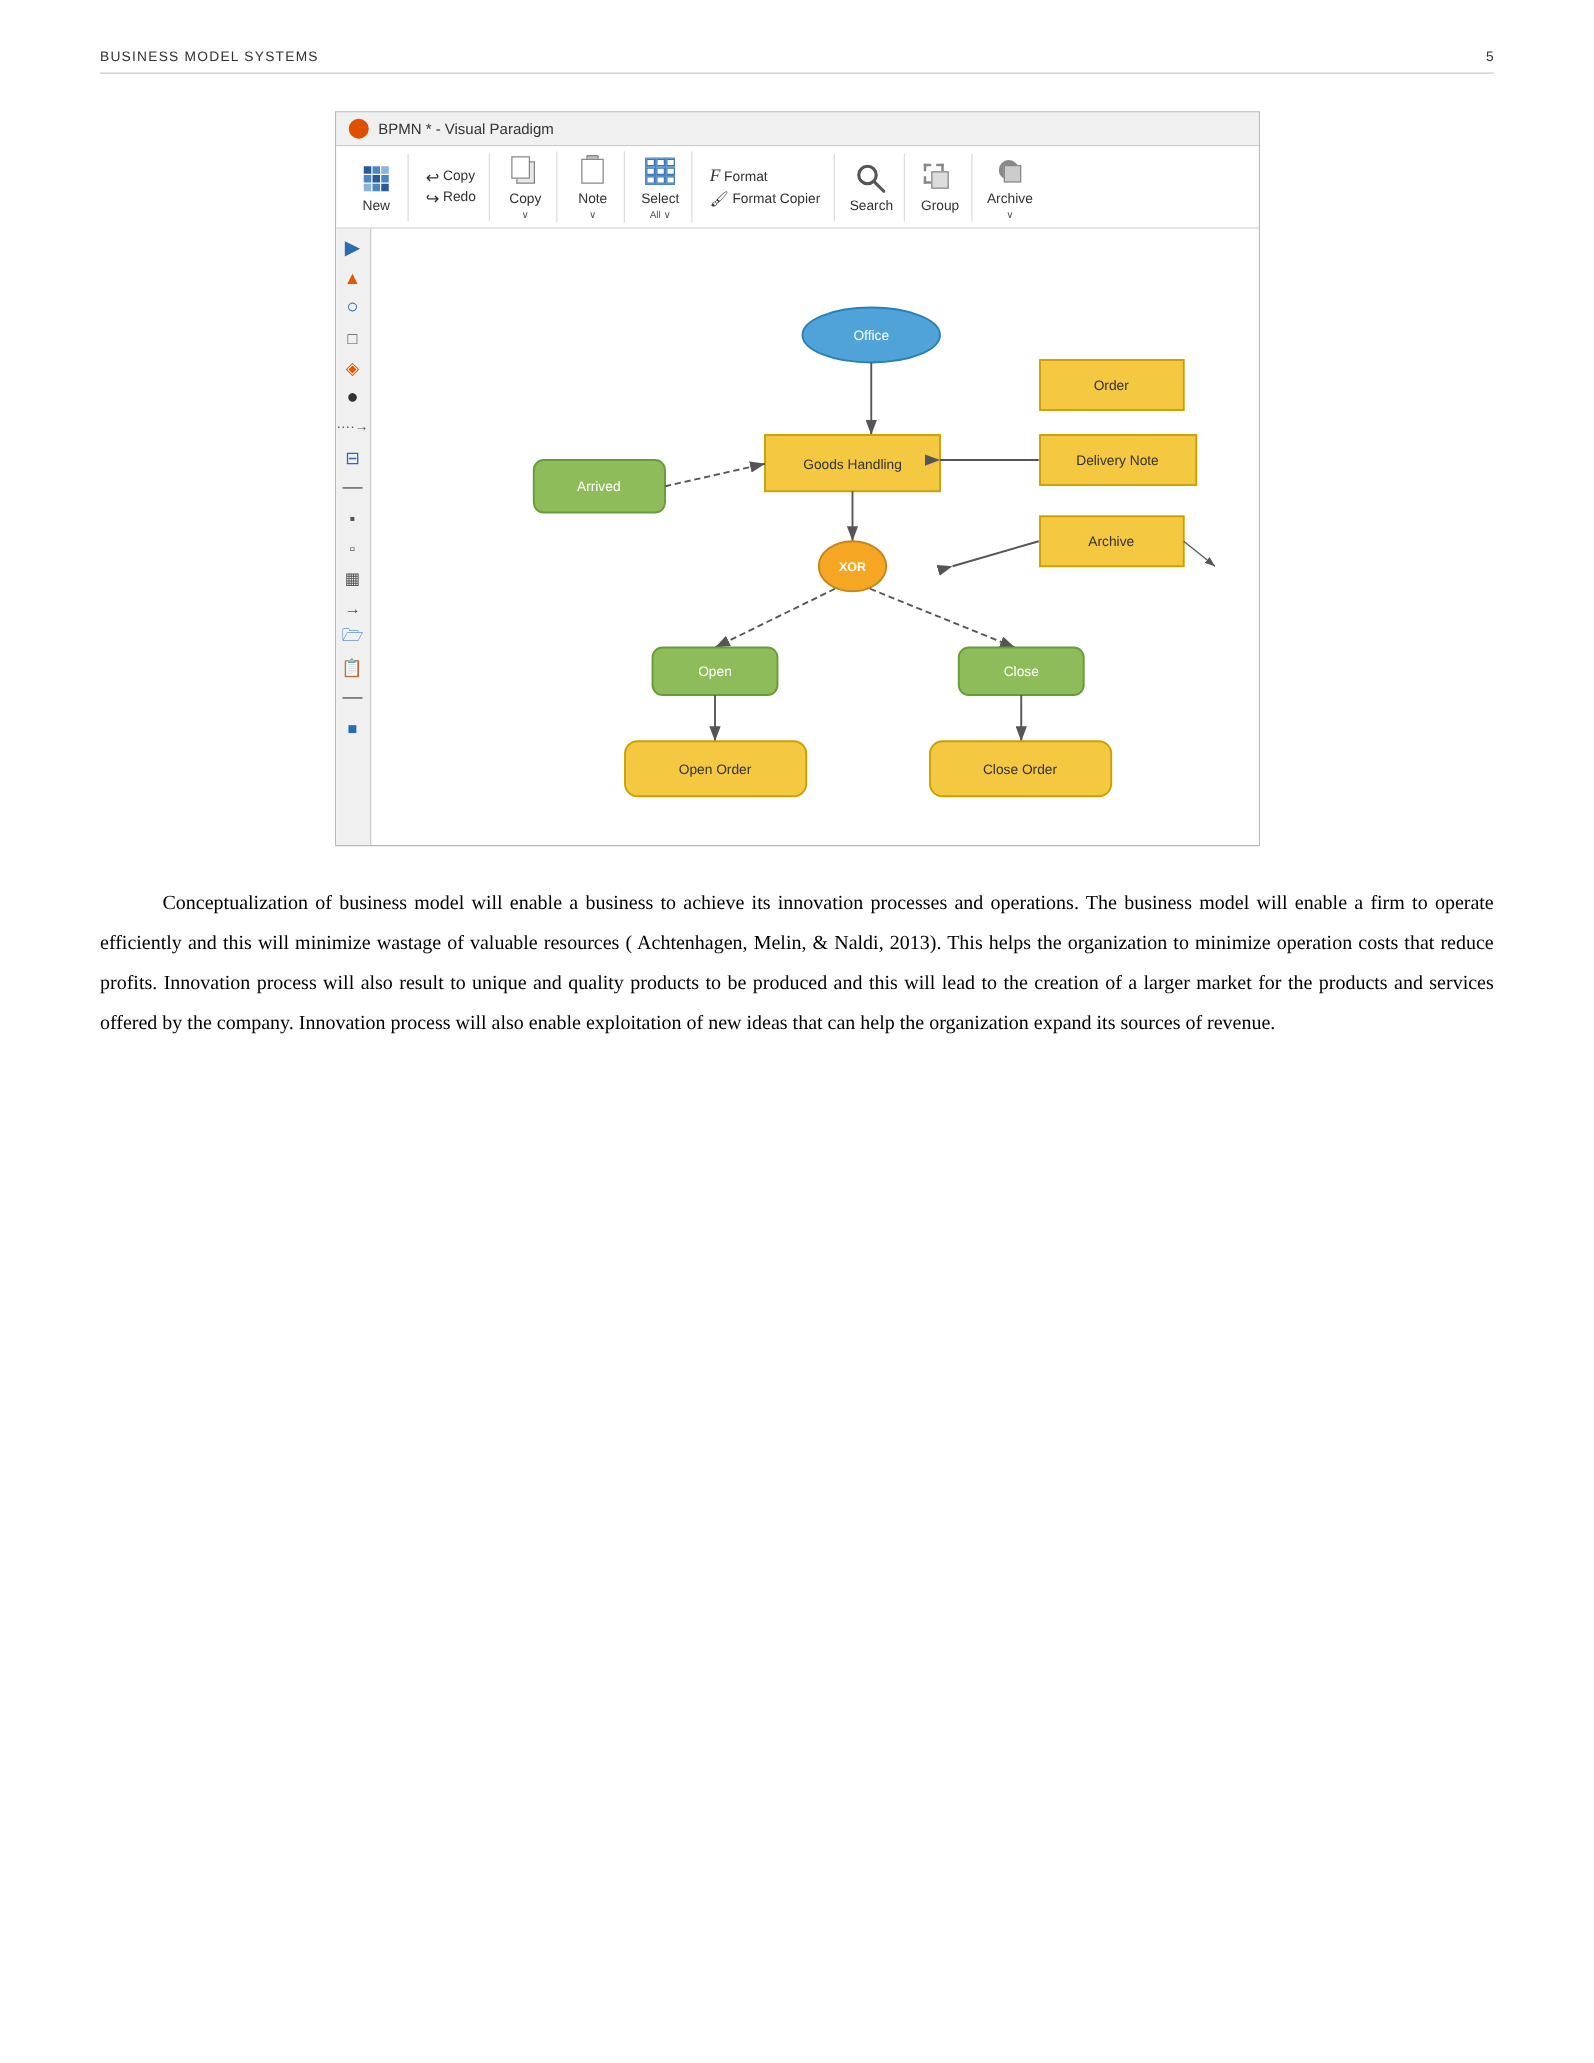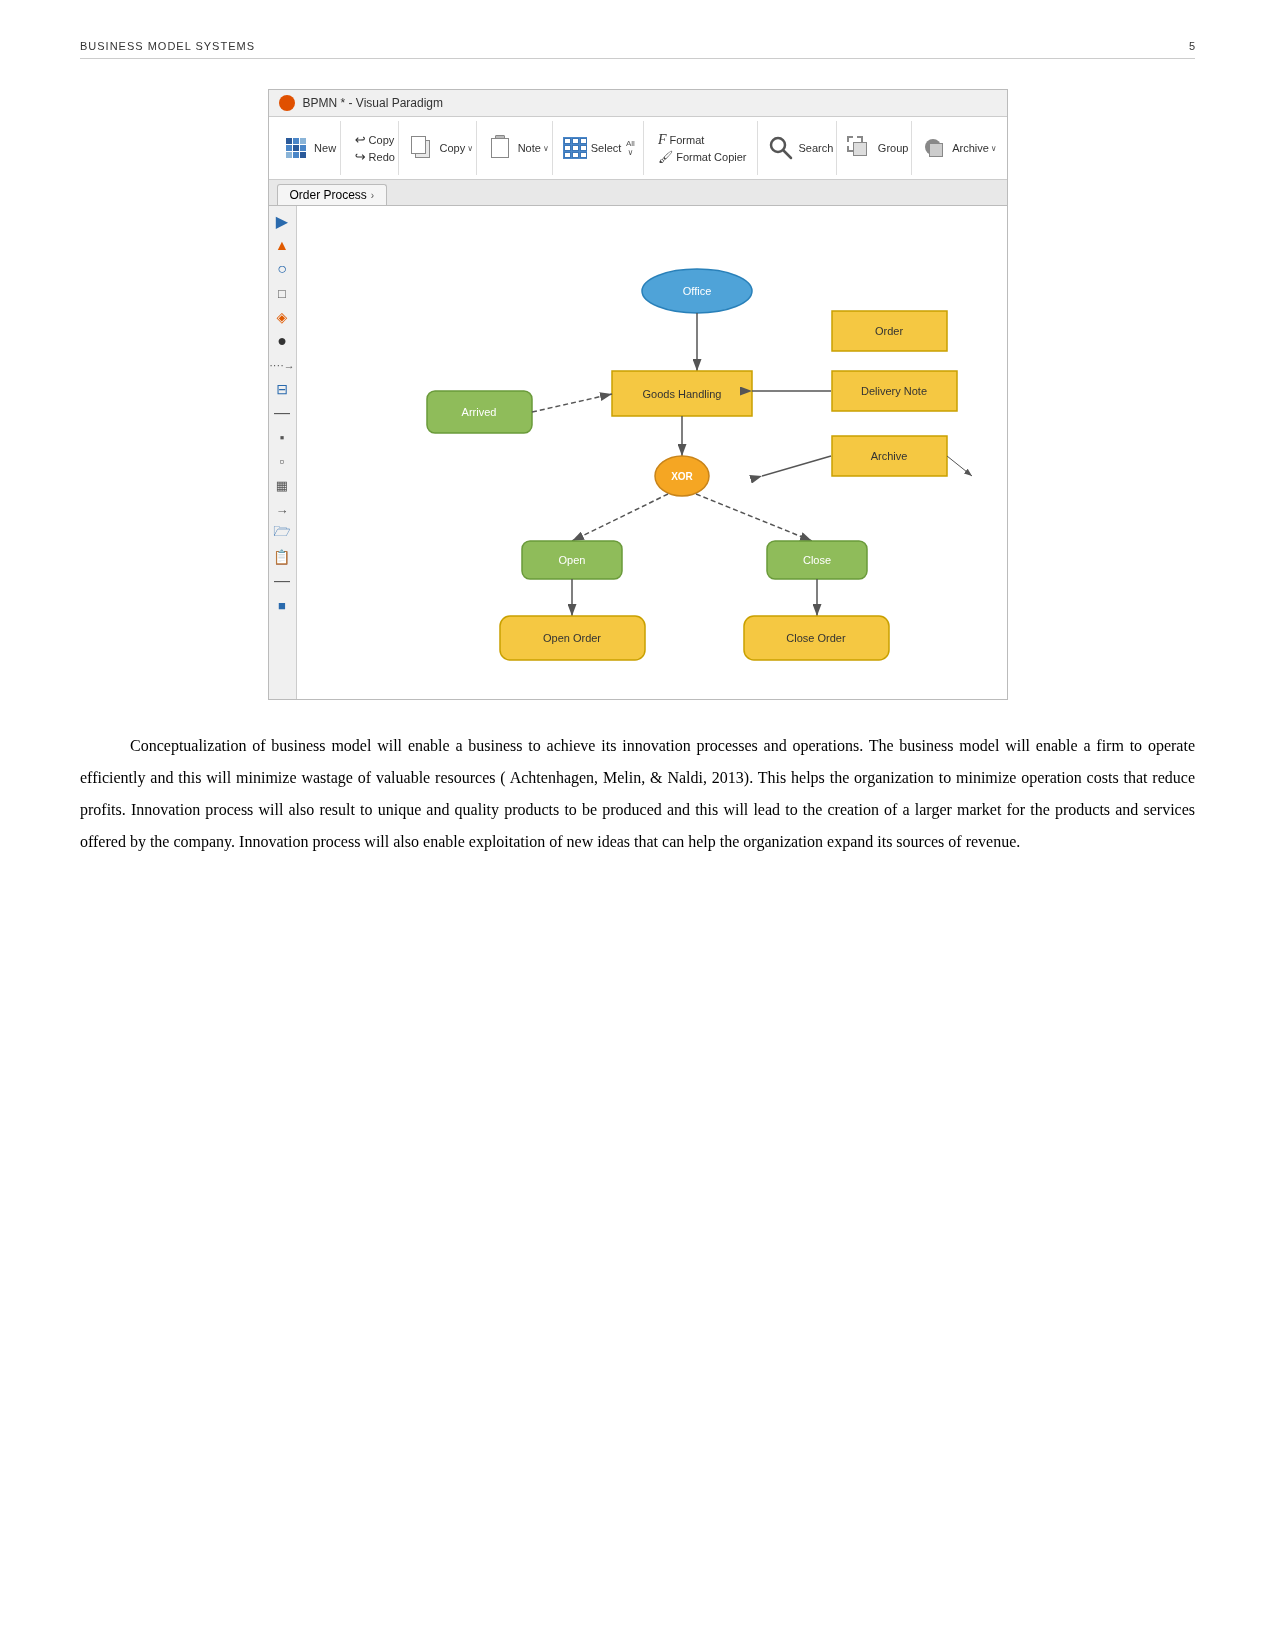--- a/index.html
+++ b/index.html
@@ -100,27 +100,26 @@
       align-items: center;
       padding: 2px 8px;
       border-right: 1px solid #ddd;
       min-width: 50px;
       min-height: 54px;
       justify-content: center;
     }
     .toolbar-group:last-child { border-right: none; }
     .toolbar-btn-large {
       display: flex;
-      flex-direction: row;
+      flex-direction: column;
       align-items: center;
       cursor: pointer;
       font-size: 11px;
       color: #333;
       gap: 2px;
-      text-align: center;
     }
     .toolbar-btn-small {
       display: flex;
       flex-direction: row;
       align-items: center;
       cursor: pointer;
       font-size: 11px;
       color: #333;
       gap: 3px;
       padding: 1px 2px;
@@ -477,26 +476,20 @@
             <div class="ungroup-rect"></div>
           </div>
         </div>
         <span>Archive</span>
         <span class="caret">∨</span>
       </div>
     </div>
 
   </div>
 
-  <div class="tab-bar">
-    <div class="tab">
-      <span>Order Process</span>
-      <span class="tab-arrow">›</span>
-    </div>
-  </div>
 
   <div class="diagram-area">
 
     <div class="left-sidebar">
       <div class="sidebar-tool" style="color:#2a6aad; font-size:16px;">▶</div>
       <div class="sidebar-tool" style="color:#e05a00; font-size:14px;">▲</div>
       <div class="sidebar-tool" style="color:#2a6aad; font-size:16px;">○</div>
       <div class="sidebar-tool" style="color:#555; font-size:13px;">□</div>
       <div class="sidebar-tool" style="color:#e05a00; font-size:14px;">◈</div>
       <div class="sidebar-tool" style="color:#333; font-size:16px;">●</div>

